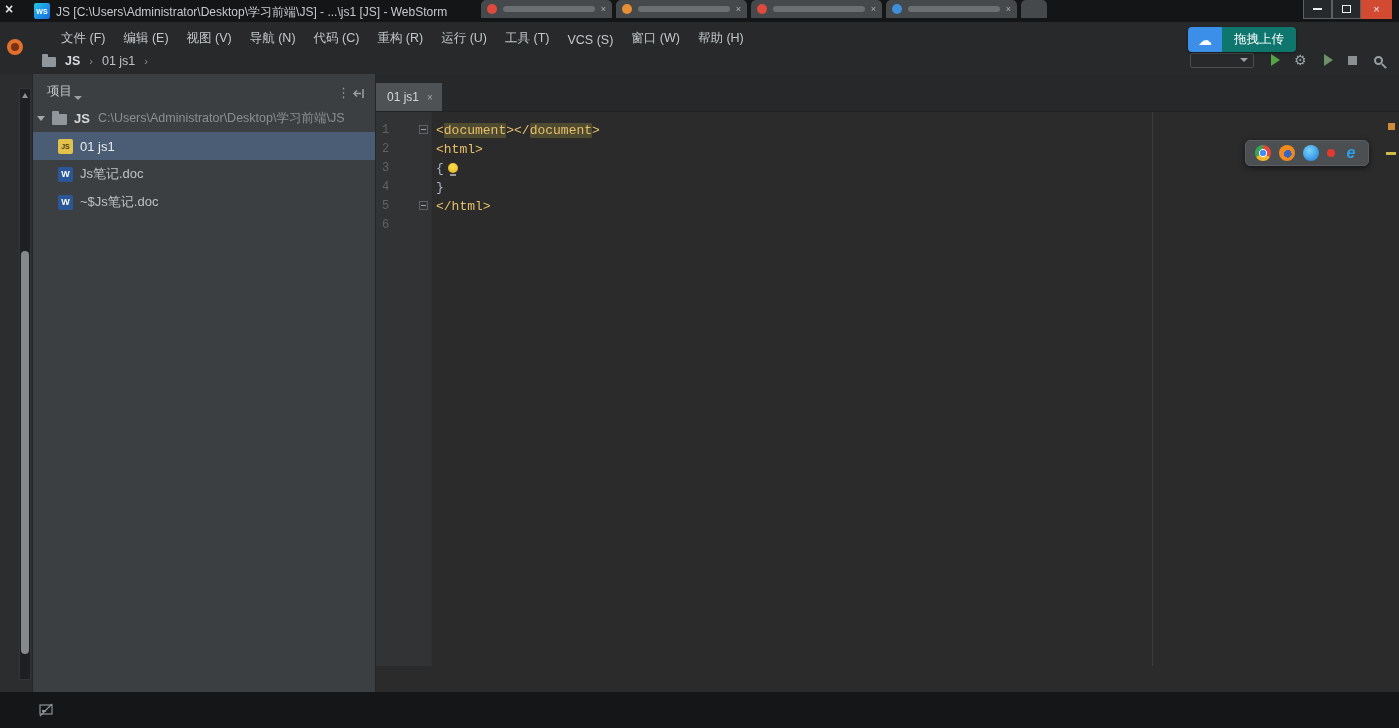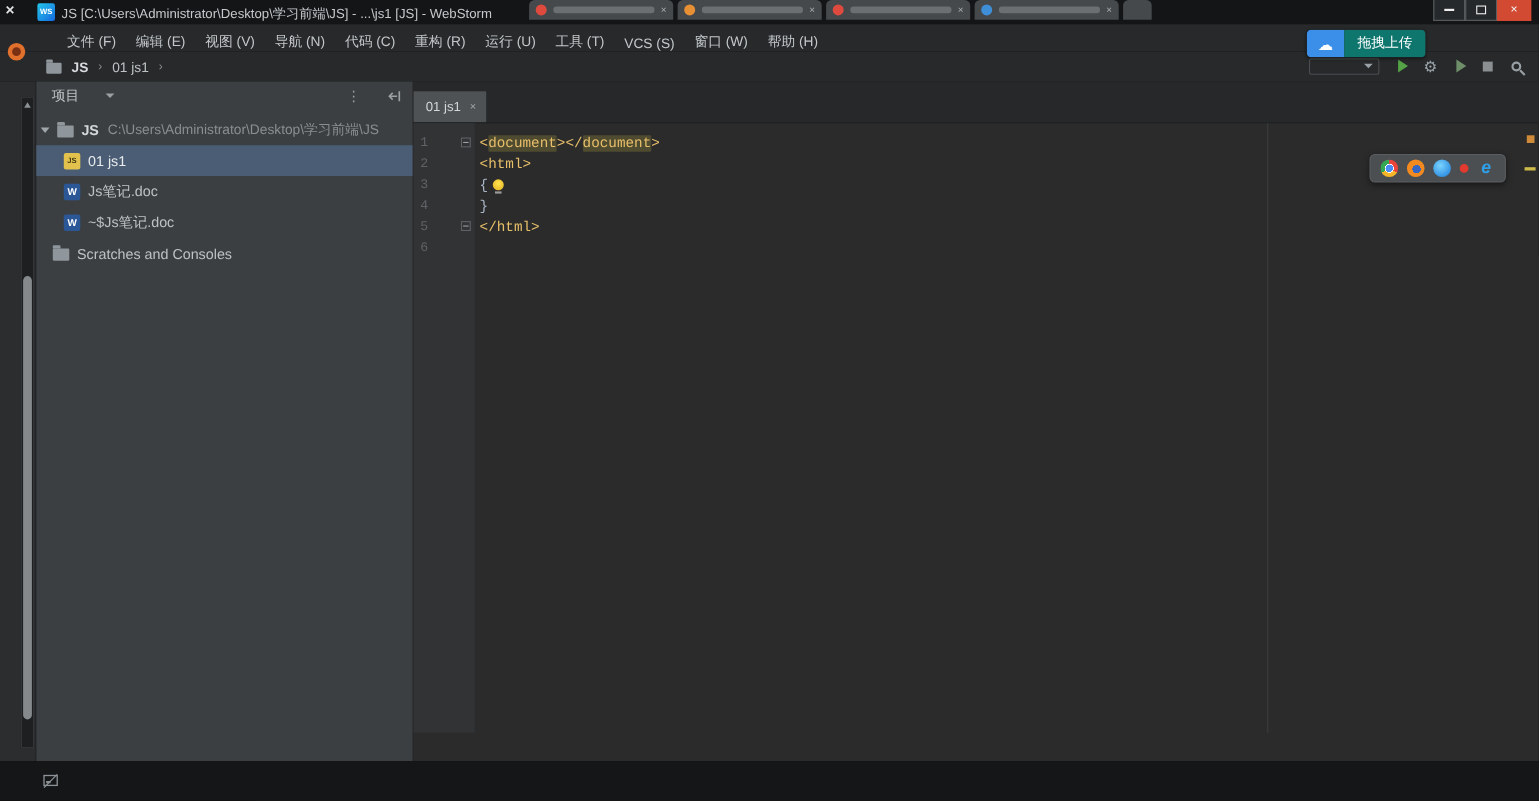--- a/index.html
+++ b/index.html
@@ -53,21 +53,21 @@
 
   
   .leftstrip{position:absolute;left:0;top:74px;width:33px;height:618px;background:#2b2d2f;border-right:1px solid #232527}
   .rec-ring{position:absolute;left:7px;top:39px;width:16px;height:16px;border:4px solid #e2702d;border-radius:50%;background:#7a3013;z-index:45}
   .vscroll{position:absolute;left:19px;top:88px;width:12px;height:592px;background:#1d1f21;border:1px solid #323537;z-index:46}
   .vscroll .up{position:absolute;left:2px;top:4px;width:0;height:0;border-left:3px solid transparent;border-right:3px solid transparent;border-bottom:5px solid #8d9296}
   .vscroll .thumb{position:absolute;left:1px;top:162px;width:8px;height:403px;background:#85898c;border-radius:4px}
 
   
   .project{position:absolute;left:33px;top:74px;width:343px;height:618px;background:#3c3f41;border-right:1px solid #252628}
-  .pheader{height:26px;display:flex;align-items:center;padding:0 10px 0 14px;font-size:12.5px;color:#c2c6c8;gap:24px}
+  .pheader{height:26px;display:flex;align-items:flex-end;padding:0 10px 0 14px;font-size:12.5px;color:#c2c6c8;gap:2px}
   .pheader .spacer{flex:1}
   .kebab{color:#9aa0a4;font-size:13px;letter-spacing:0}
   .tree{padding-top:4px}
   .trow{height:28px;display:flex;align-items:center;font-size:13px;color:#bec2c4;cursor:default}
   .trow.selected{background:#4a5d74;color:#e9ebed}
   .trow.root{padding-left:4px}
   .trow.file{padding-left:25px}
   .trow.toplevel{padding-left:15px}
   .chev{width:0;height:0;border-left:4px solid transparent;border-right:4px solid transparent;border-top:5px solid #a0a7ab;margin-right:7px}
   .ico{margin-right:7px;flex:none}
@@ -228,24 +228,20 @@
       <span>01 js1</span>
     </div>
     <div class="trow file">
       <span class="ico ico-word">W</span>
       <span>Js笔记.doc</span>
     </div>
     <div class="trow file">
       <span class="ico ico-word">W</span>
       <span>~$Js笔记.doc</span>
     </div>
-    <div class="trow toplevel">
-      <span class="ico ico-folder"></span>
-      <span>Scratches and Consoles</span>
-    </div>
   </div>
 </div>
 
 <div class="editorwrap">
   <div class="tabstrip">
     <div class="etab">
       <span>01 js1</span>
       <span class="x">×</span>
     </div>
   </div>

